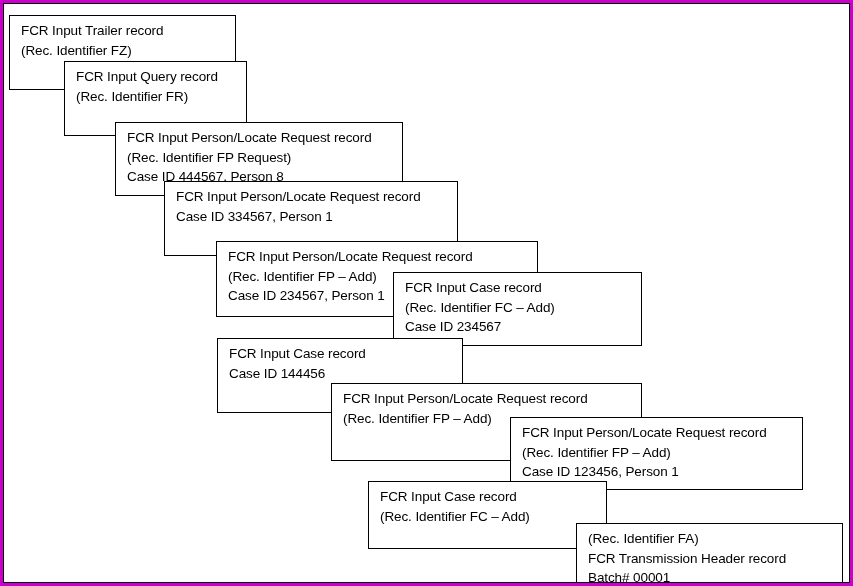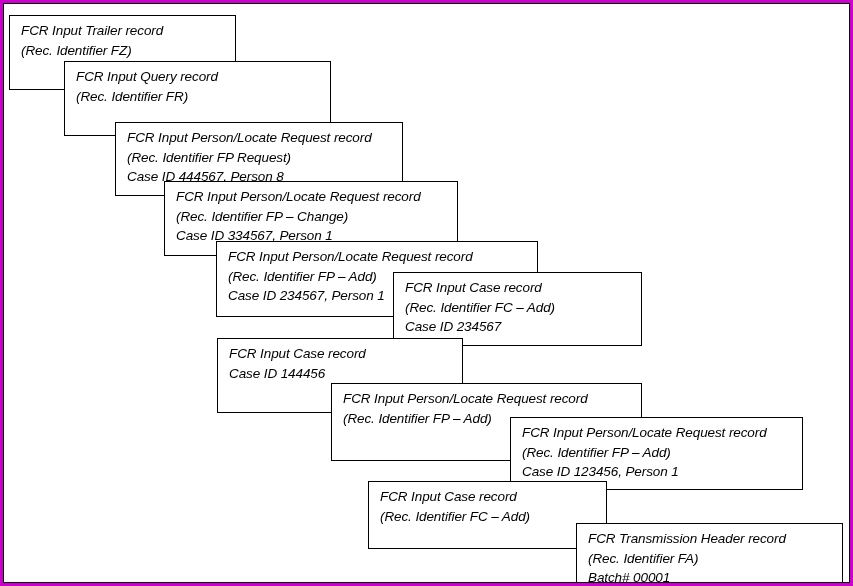--- a/index.html
+++ b/index.html
@@ -7,21 +7,20 @@
     padding: 0;
     background: #ffffff;
     font-family: "Liberation Sans", sans-serif;
   }
   .canvas {
     position: relative;
     width: 853px;
     height: 586px;
     background: #ffffff;
     overflow: hidden;
-    font-style: italic;
   }
   
   .outer-border {
     position: absolute;
     inset: 0;
     border: 3px solid #cc00cc;
     z-index: 60;
     pointer-events: none;
   }
   .inner-border {
@@ -39,21 +38,21 @@
     border: 1px solid #000000;
     padding: 5px 6px 0 11px;
     font-size: 13.5px;
     line-height: 19.5px;
     letter-spacing: -0.1px;
     color: #000000;
     white-space: nowrap;
     overflow: hidden;
   }
   .b0  { left:   9px; top:  15px; width: 227px; height: 75px; }
-  .b1  { left:  64px; top:  61px; width: 267px; height: 75px; }
+  .b1  { left:  64px; top:  61px; width: 183px; height: 75px; }
   .b2  { left: 115px; top: 122px; width: 288px; height: 74px; }
   .b3  { left: 164px; top: 181px; width: 294px; height: 75px; }
   .b4  { left: 216px; top: 241px; width: 322px; height: 76px; }
   .b5  { left: 393px; top: 272px; width: 249px; height: 74px; }
   .b6  { left: 217px; top: 338px; width: 246px; height: 75px; }
   .b7  { left: 331px; top: 383px; width: 311px; height: 78px; }
   .b8  { left: 510px; top: 417px; width: 293px; height: 73px; }
   .b9  { left: 368px; top: 481px; width: 239px; height: 68px; }
   .b10 { left: 576px; top: 523px; width: 267px; height: 75px; }
 </style>
@@ -74,21 +73,20 @@
   </div>
 
   <div class="box b2">
     <div>FCR Input Person/Locate Request record</div>
     <div>(Rec. Identifier FP Request)</div>
     <div>Case ID 444567, Person 8</div>
   </div>
 
   <div class="box b3">
     <div>FCR Input Person/Locate Request record</div>
-    <div>(Rec. Identifier FP – Change)</div>
     <div>Case ID 334567, Person 1</div>
   </div>
 
   <div class="box b4">
     <div>FCR Input Person/Locate Request record</div>
     <div>(Rec. Identifier FP – Add)</div>
     <div>Case ID 234567, Person 1</div>
   </div>
 
   <div class="box b5">
@@ -112,20 +110,20 @@
     <div>(Rec. Identifier FP – Add)</div>
     <div>Case ID 123456, Person 1</div>
   </div>
 
   <div class="box b9">
     <div>FCR Input Case record</div>
     <div>(Rec. Identifier FC – Add)</div>
   </div>
 
   <div class="box b10">
+    <div>(Rec. Identifier FA)</div>
     <div>FCR Transmission Header record</div>
-    <div>(Rec. Identifier FA)</div>
     <div>Batch# 00001</div>
   </div>
 
   <div class="inner-border"></div>
   <div class="outer-border"></div>
 </div>
 
 </body></html>

